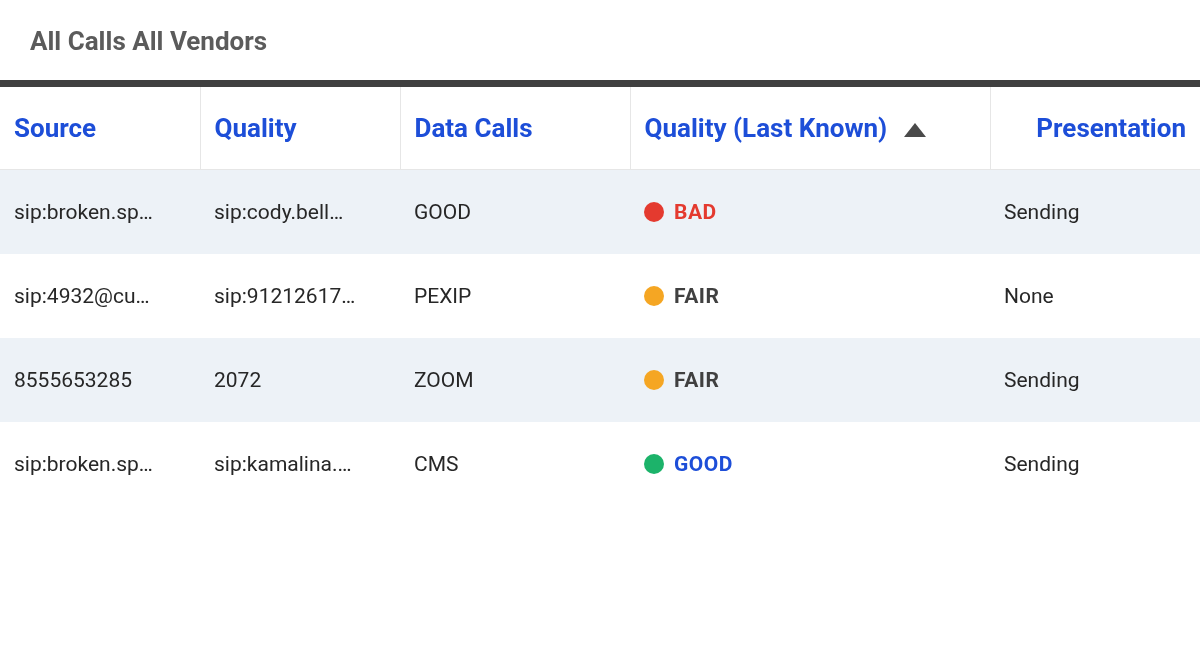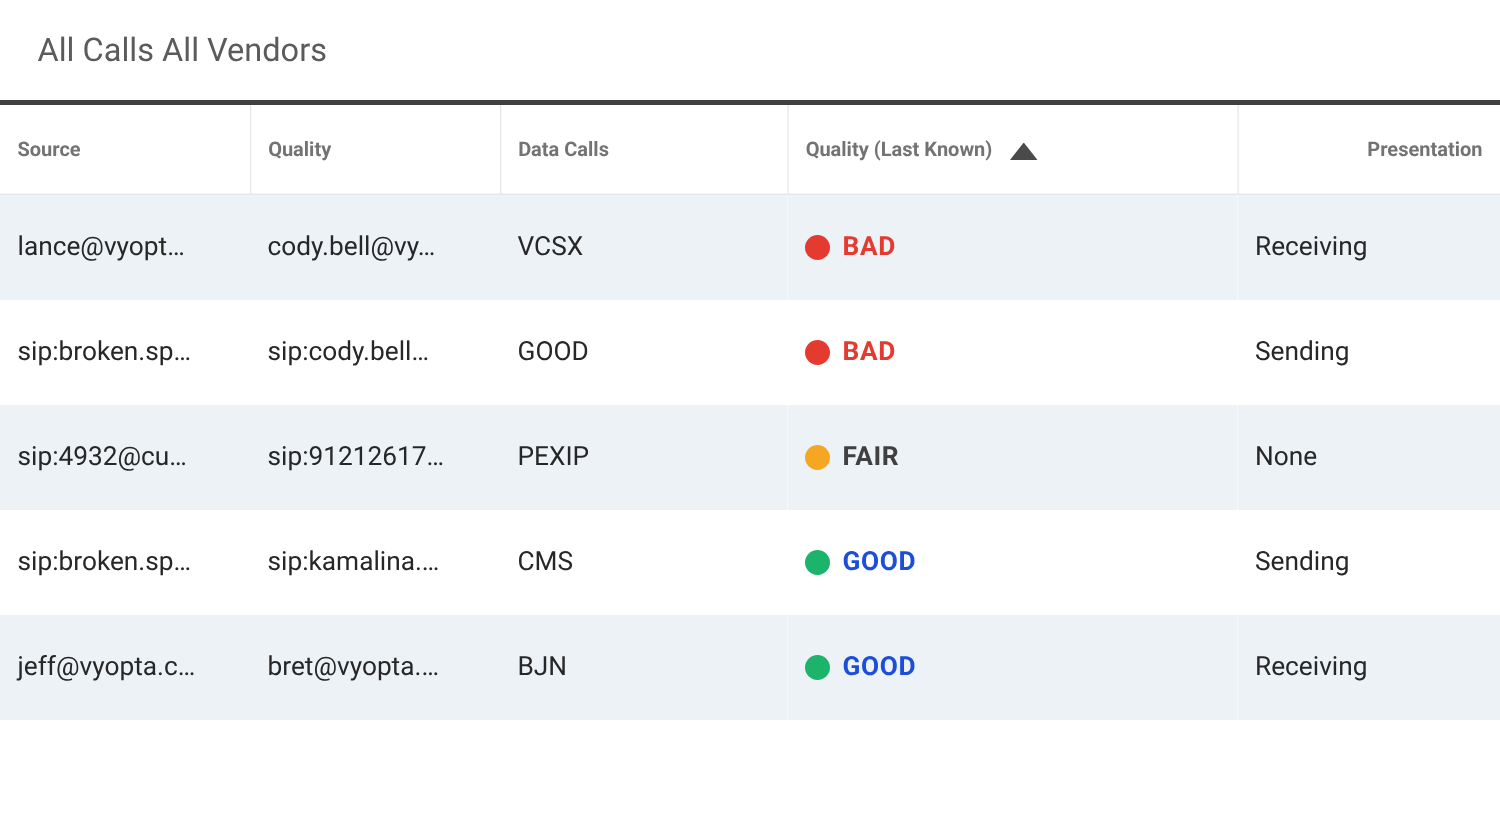--- a/index.html
+++ b/index.html
@@ -6,35 +6,35 @@
   html, body { margin:0; padding:0; }
   body {
     font-family: -apple-system, BlinkMacSystemFont, "Segoe UI", Roboto, "Helvetica Neue", Arial, sans-serif;
     font-size: 20px;
     color: #2b2b2b;
     background: #fff;
     width: 1200px;
   }
   .page-title {
     font-size: 26px;
-    font-weight: 400;
+    font-weight: 700;
     color: #5b5b5b;
     padding: 26px 16px 24px 30px;
-    border-bottom: 4px solid #404040;
+    border-bottom: 7px solid #404040;
   }
   table {
     width: 100%;
     border-collapse: collapse;
     table-layout: fixed;
   }
   th {
     text-align: left;
     font-weight: 700;
-    font-size: 16px;
-    color: #737373;
+    font-size: 26px;
+    color: #1d4ed8;
     padding: 26px 14px 26px 14px;
     border-bottom: 1px solid #e6e6e6;
     border-right: 1px solid #e6e6e6;
     white-space: nowrap;
     overflow: hidden;
   }
   th:last-child { border-right: none; text-align: right; }
   td {
     font-size: 21px;
     color: #272727;
@@ -98,32 +98,20 @@
           <svg width="22" height="14" viewBox="0 0 22 14">
               <polygon points="11,0 22,14 0,14" fill="#4a4a4a"></polygon>
             </svg>
         </span>
       </th>
       <th><span>Presentation</span></th>
     </tr>
   </thead>
   <tbody id="rows">
       <tr>
-        <td>lance@vyopt…</td>
-        <td>cody.bell@vy…</td>
-        <td>VCSX</td>
-        <td>
-          <div class="quality-cell q-bad">
-            <span class="dot"></span>
-            <span class="quality-label">BAD</span>
-          </div>
-        </td>
-        <td>Receiving</td>
-      </tr>
-      <tr>
         <td>sip:broken.sp…</td>
         <td>sip:cody.bell…</td>
         <td>GOOD</td>
         <td>
           <div class="quality-cell q-bad">
             <span class="dot"></span>
             <span class="quality-label">BAD</span>
           </div>
         </td>
         <td>Sending</td>
@@ -134,37 +122,37 @@
         <td>PEXIP</td>
         <td>
           <div class="quality-cell q-fair">
             <span class="dot"></span>
             <span class="quality-label">FAIR</span>
           </div>
         </td>
         <td>None</td>
       </tr>
       <tr>
+        <td>8555653285</td>
+        <td>2072</td>
+        <td>ZOOM</td>
+        <td>
+          <div class="quality-cell q-fair">
+            <span class="dot"></span>
+            <span class="quality-label">FAIR</span>
+          </div>
+        </td>
+        <td>Sending</td>
+      </tr>
+      <tr>
         <td>sip:broken.sp…</td>
         <td>sip:kamalina.…</td>
         <td>CMS</td>
         <td>
           <div class="quality-cell q-good">
             <span class="dot"></span>
             <span class="quality-label">GOOD</span>
           </div>
         </td>
         <td>Sending</td>
       </tr>
-      <tr>
-        <td>jeff@vyopta.c…</td>
-        <td>bret@vyopta.…</td>
-        <td>BJN</td>
-        <td>
-          <div class="quality-cell q-good">
-            <span class="dot"></span>
-            <span class="quality-label">GOOD</span>
-          </div>
-        </td>
-        <td>Receiving</td>
-      </tr>
     </tbody>
 </table>
 
 </body></html>

